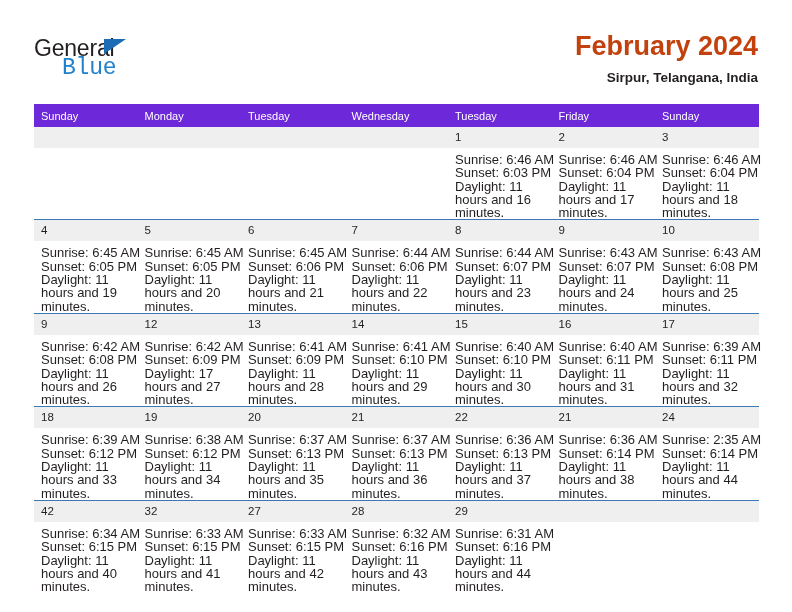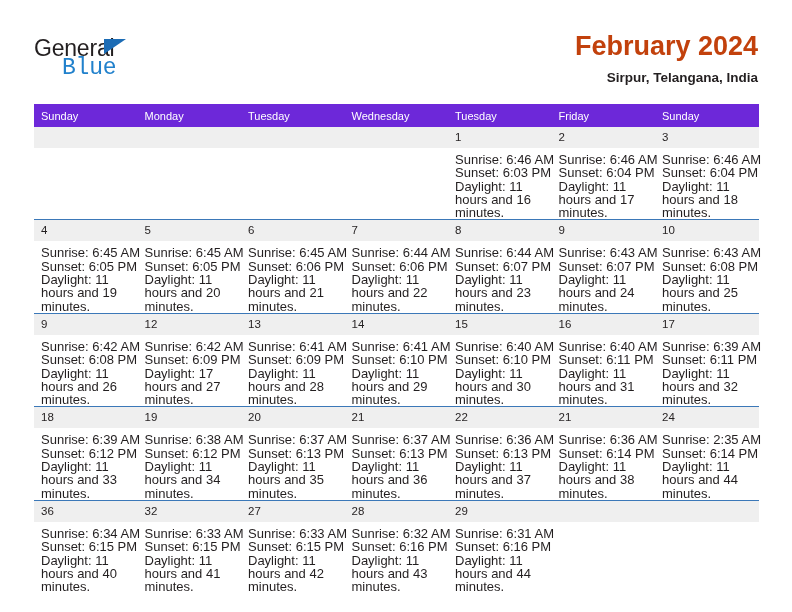--- a/index.html
+++ b/index.html
@@ -386,21 +386,21 @@
             <div class="daynum">24</div>
             <div class="details">
               <div>Sunrise: 2:35 AM</div>
               <div>Sunset: 6:14 PM</div>
               <div class="wrap">Daylight: 11 hours and 44 minutes.</div>
             </div>
           </td>
         </tr>
         <tr class="week">
           <td>
-            <div class="daynum">36</div>
+            <div class="daynum">42</div>
             <div class="details">
               <div>Sunrise: 6:34 AM</div>
               <div>Sunset: 6:15 PM</div>
               <div class="wrap">Daylight: 11 hours and 40 minutes.</div>
             </div>
           </td>
           <td>
             <div class="daynum">32</div>
             <div class="details">
               <div>Sunrise: 6:33 AM</div>

